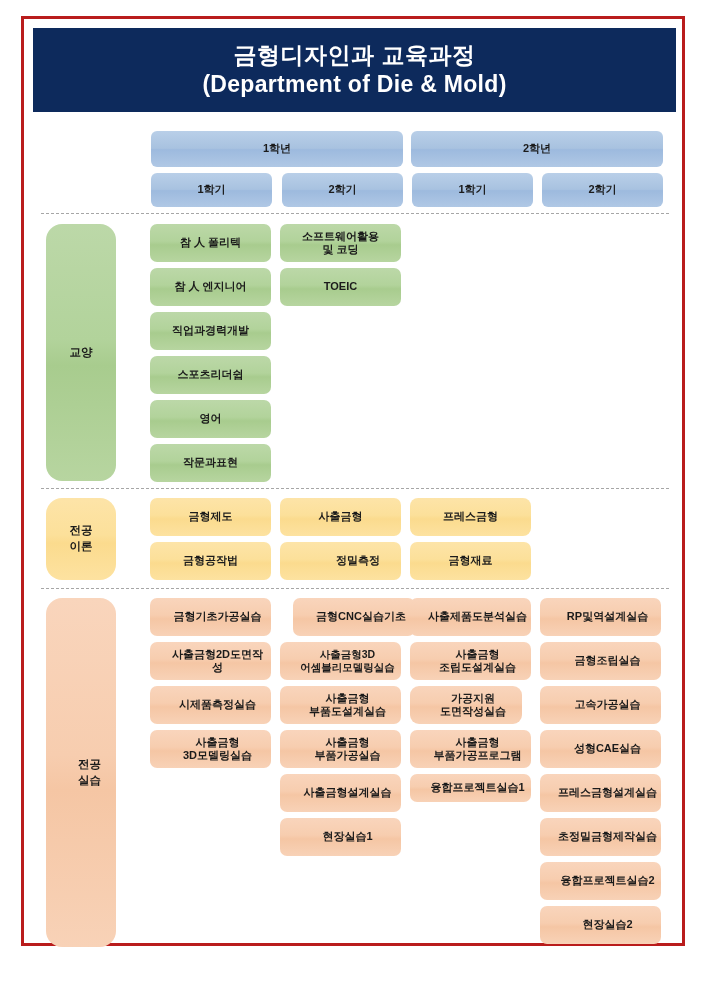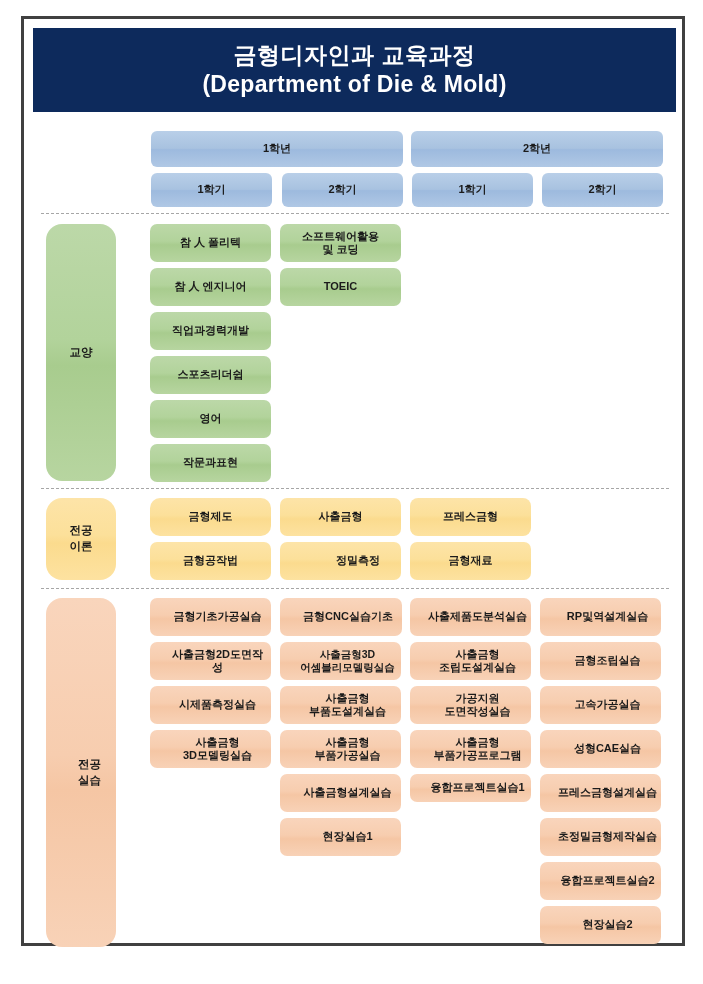--- a/index.html
+++ b/index.html
@@ -15,21 +15,21 @@
     overflow: hidden;
   }
 
   
   #frame {
     position: absolute;
     left: 21px;
     top: 16px;
     width: 664px;
     height: 930px;
-    border: 3px solid #404040;
+    border: 3px solid #b91c1c;
     background: #ffffff;
     box-sizing: border-box;
   }
 
   
   #header {
     position: absolute;
     left: 9px;
     top: 9px;
     width: 643px;
@@ -147,52 +147,52 @@
   <div class="box green" style="left:126px; top:381px; width:121px; height:38px;">영어</div>
   <div class="box green" style="left:126px; top:425px; width:121px; height:38px;">작문과표현</div>
 
   <div class="box green" style="left:256px; top:205px; width:121px; height:38px;">소프트웨어활용
 및 코딩</div>
   <div class="box green" style="left:256px; top:249px; width:121px; height:38px;">TOEIC</div>
 
   <div class="cat yellow" style="left:22px; top:479px; width:70px; height:82px;">전공
 이론</div>
 
-  <div class="box yellow" style="left:126px; top:479px; width:121px; height:38px;border-radius:10px;">금형제도</div>
+  <div class="box yellow" style="left:126px; top:479px; width:121px; height:38px;">금형제도</div>
   <div class="box yellow" style="left:126px; top:523px; width:121px; height:38px;">금형공작법</div>
 
   <div class="box yellow" style="left:256px; top:479px; width:121px; height:38px;">사출금형</div>
   <div class="box yellow" style="left:256px; top:523px; width:121px; height:38px;padding-left:38px;">정밀측정</div>
 
   <div class="box yellow" style="left:386px; top:479px; width:121px; height:38px;border-radius:8px;">프레스금형</div>
   <div class="box yellow" style="left:386px; top:523px; width:121px; height:38px;">금형재료</div>
 
   <div class="cat peach" style="left:22px; top:579px; width:70px; height:349px;">전공
 실습</div>
 
   <div class="box peach" style="left:126px; top:579px; width:121px; height:38px;">금형기초가공실습</div>
   <div class="box peach" style="left:126px; top:623px; width:121px; height:38px;">사출금형2D도면작성</div>
   <div class="box peach" style="left:126px; top:667px; width:121px; height:38px;">시제품측정실습</div>
   <div class="box peach" style="left:126px; top:711px; width:121px; height:38px;">사출금형
 3D모델링실습</div>
 
-  <div class="box peach" style="left:256px; top:579px; width:122px; height:38px;">금형CNC실습기초</div>
+  <div class="box peach" style="left:269px; top:579px; width:122px; height:38px;">금형CNC실습기초</div>
   <div class="box peach" style="left:256px; top:623px; width:121px; height:38px; font-size:10.5px;">사출금형3D
 어셈블리모델링실습</div>
   <div class="box peach" style="left:256px; top:667px; width:121px; height:38px;">사출금형
 부품도설계실습</div>
   <div class="box peach" style="left:256px; top:711px; width:121px; height:38px;">사출금형
 부품가공실습</div>
   <div class="box peach" style="left:256px; top:755px; width:121px; height:38px;">사출금형설계실습</div>
   <div class="box peach" style="left:256px; top:799px; width:121px; height:38px;">현장실습1</div>
 
   <div class="box peach" style="left:386px; top:579px; width:121px; height:38px;">사출제품도분석실습</div>
   <div class="box peach" style="left:386px; top:623px; width:121px; height:38px;">사출금형
 조립도설계실습</div>
-  <div class="box peach" style="left:386px; top:667px; width:121px; height:38px;">가공지원
+  <div class="box peach" style="left:386px; top:667px; width:112px; height:38px;border-radius:9px;">가공지원
 도면작성실습</div>
   <div class="box peach" style="left:386px; top:711px; width:121px; height:38px;">사출금형
 부품가공프로그램</div>
   <div class="box peach" style="left:386px; top:755px; width:121px; height:28px;">융합프로젝트실습1</div>
 
   <div class="box peach" style="left:516px; top:579px; width:121px; height:38px;">RP및역설계실습</div>
   <div class="box peach" style="left:516px; top:623px; width:121px; height:38px;">금형조립실습</div>
   <div class="box peach" style="left:516px; top:667px; width:121px; height:38px;">고속가공실습</div>
   <div class="box peach" style="left:516px; top:711px; width:121px; height:38px;">성형CAE실습</div>
   <div class="box peach" style="left:516px; top:755px; width:121px; height:38px;">프레스금형설계실습</div>

